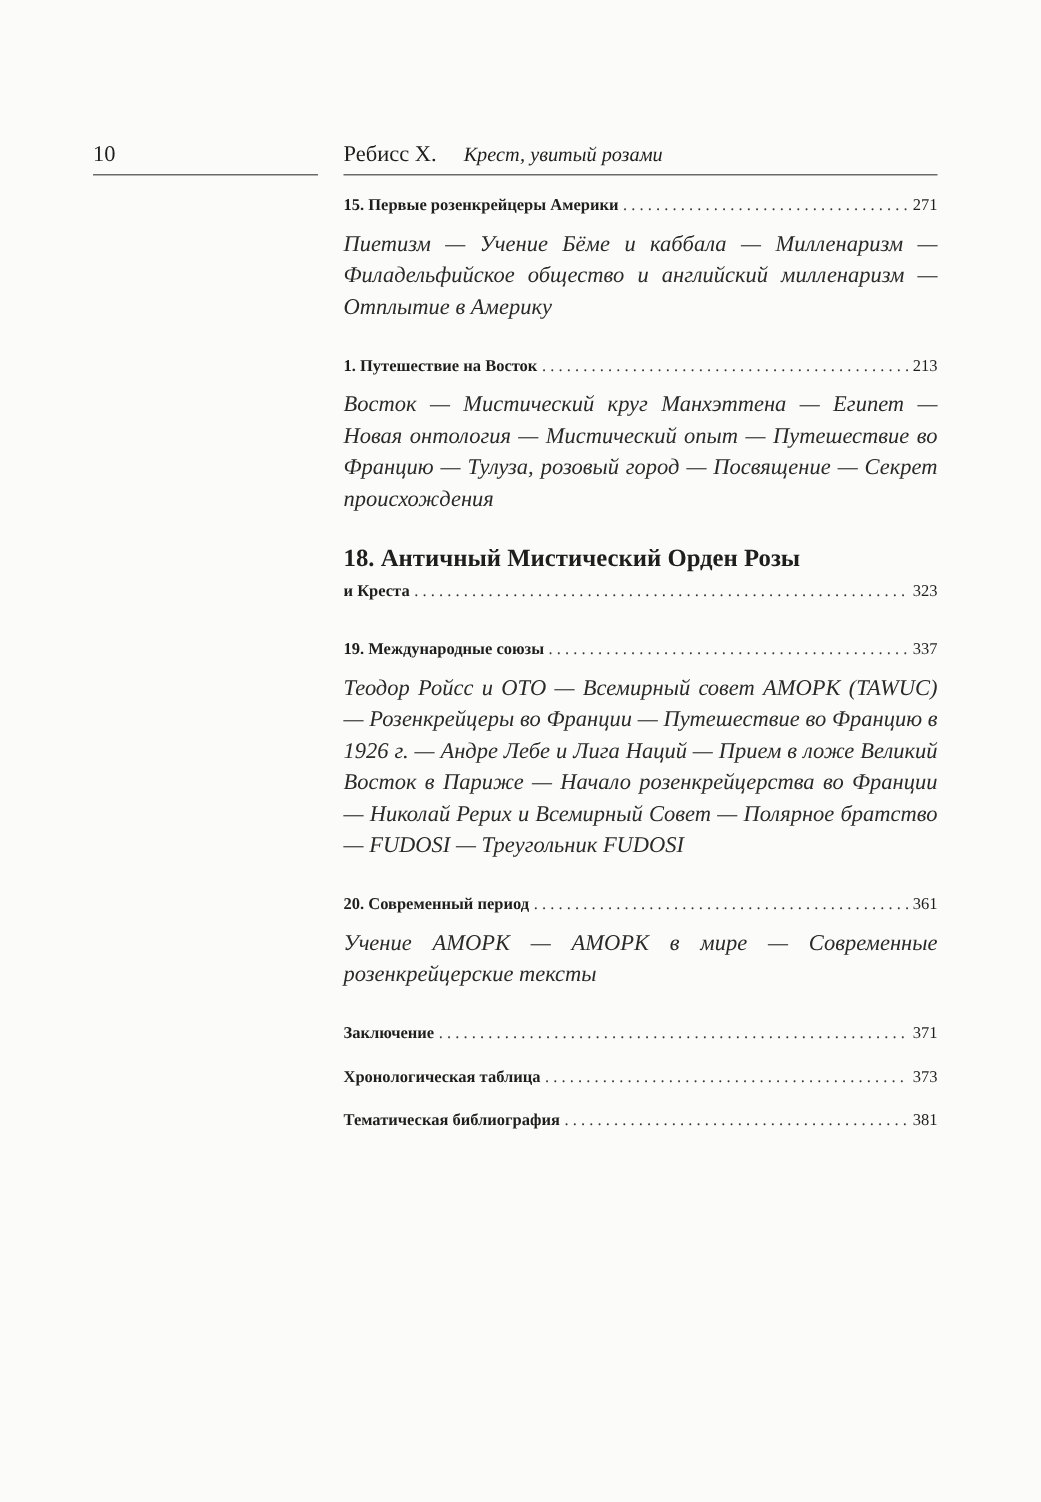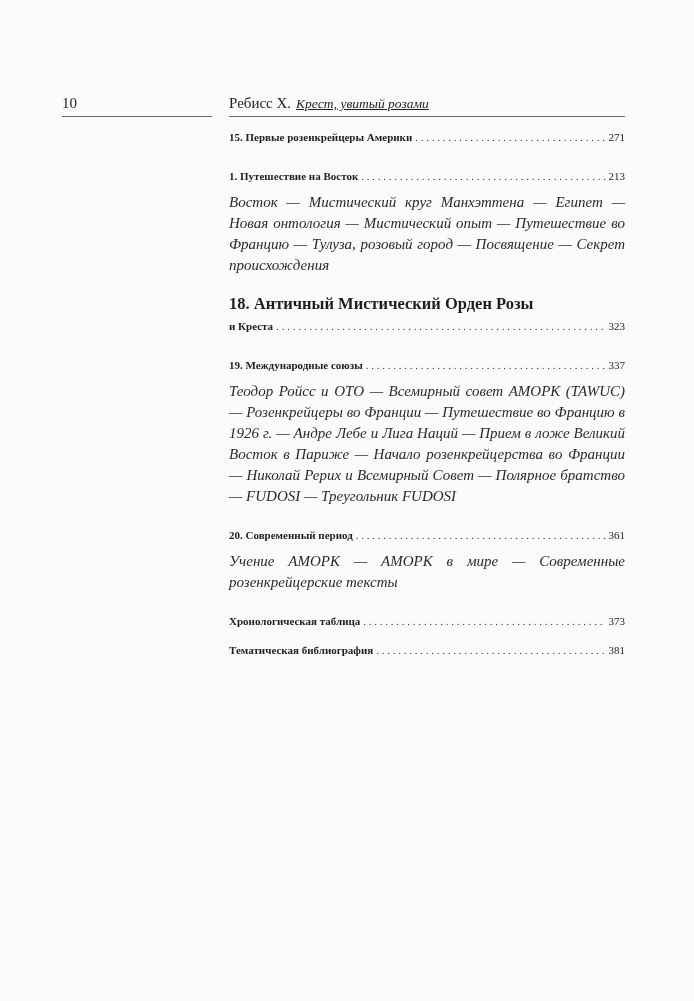--- a/index.html
+++ b/index.html
@@ -16,21 +16,21 @@
     position: absolute; left: 62px; top: 0; width: 150px;
     border-bottom: 1px solid #6a6a6a;
     font-family: "Liberation Serif", serif; font-size: 15px; padding-bottom: 4px;
   }
   .head-title {
     position: absolute; left: 229px; top: 0; width: 396px;
     border-bottom: 1px solid #6a6a6a;
     font-family: "Liberation Serif", serif; font-size: 15px; padding-bottom: 4px;
     white-space: nowrap;
   }
-  .head-title .book { font-style: italic; font-size: 13.5px; margin-left: 5px; text-decoration: underline; }
+  .head-title .book { font-style: italic; font-size: 13.5px; margin-left: 18px; }
 
   .toc { position: absolute; left: 229px; top: 126px; width: 396px; }
   .entry { margin-bottom: 17px; }
   .line {
     display: flex; align-items: baseline;
     font-family: "Liberation Serif", serif; font-size: 11px; line-height: 22px;
   }
   .line .title { font-weight: bold; white-space: nowrap; }
   .line .dots {
     flex: 1; overflow: hidden; white-space: nowrap; margin: 0 3px;
@@ -56,20 +56,21 @@
 </div>
 
 <div class="toc">
 
   <div class="entry">
     <div class="line">
       <span class="title">15. Первые розенкрейцеры Америки</span>
       <span class="dots"></span>
       <span class="page">271</span>
     </div>
+    <div class="desc">Пиетизм — Учение Бёме и каббала — Милленаризм — Филадельфийское общество и английский милленаризм — Отплытие в Америку</div>
   </div>
 
 
   <div class="entry">
     <div class="line">
       <span class="title">1. Путешествие на Восток</span>
       <span class="dots"></span>
       <span class="page">213</span>
     </div>
     <div class="desc">Восток — Мистический круг Манхэттена — Египет — Новая онтология — Мистический опыт — Путешествие во Францию — Тулуза, розовый город — Посвящение — Секрет происхождения</div>
@@ -97,20 +98,25 @@
     <div class="line">
       <span class="title">20. Современный период</span>
       <span class="dots"></span>
       <span class="page">361</span>
     </div>
     <div class="desc">Учение АМОРК — АМОРК в мире — Современные розенкрейцерские тексты</div>
   </div>
 
   <div class="back-matter">
     <div class="line">
+      <span class="title">Заключение</span>
+      <span class="dots"></span>
+      <span class="page">371</span>
+    </div>
+    <div class="line">
       <span class="title">Хронологическая таблица</span>
       <span class="dots"></span>
       <span class="page">373</span>
     </div>
     <div class="line">
       <span class="title">Тематическая библиография</span>
       <span class="dots"></span>
       <span class="page">381</span>
     </div>
   </div>

